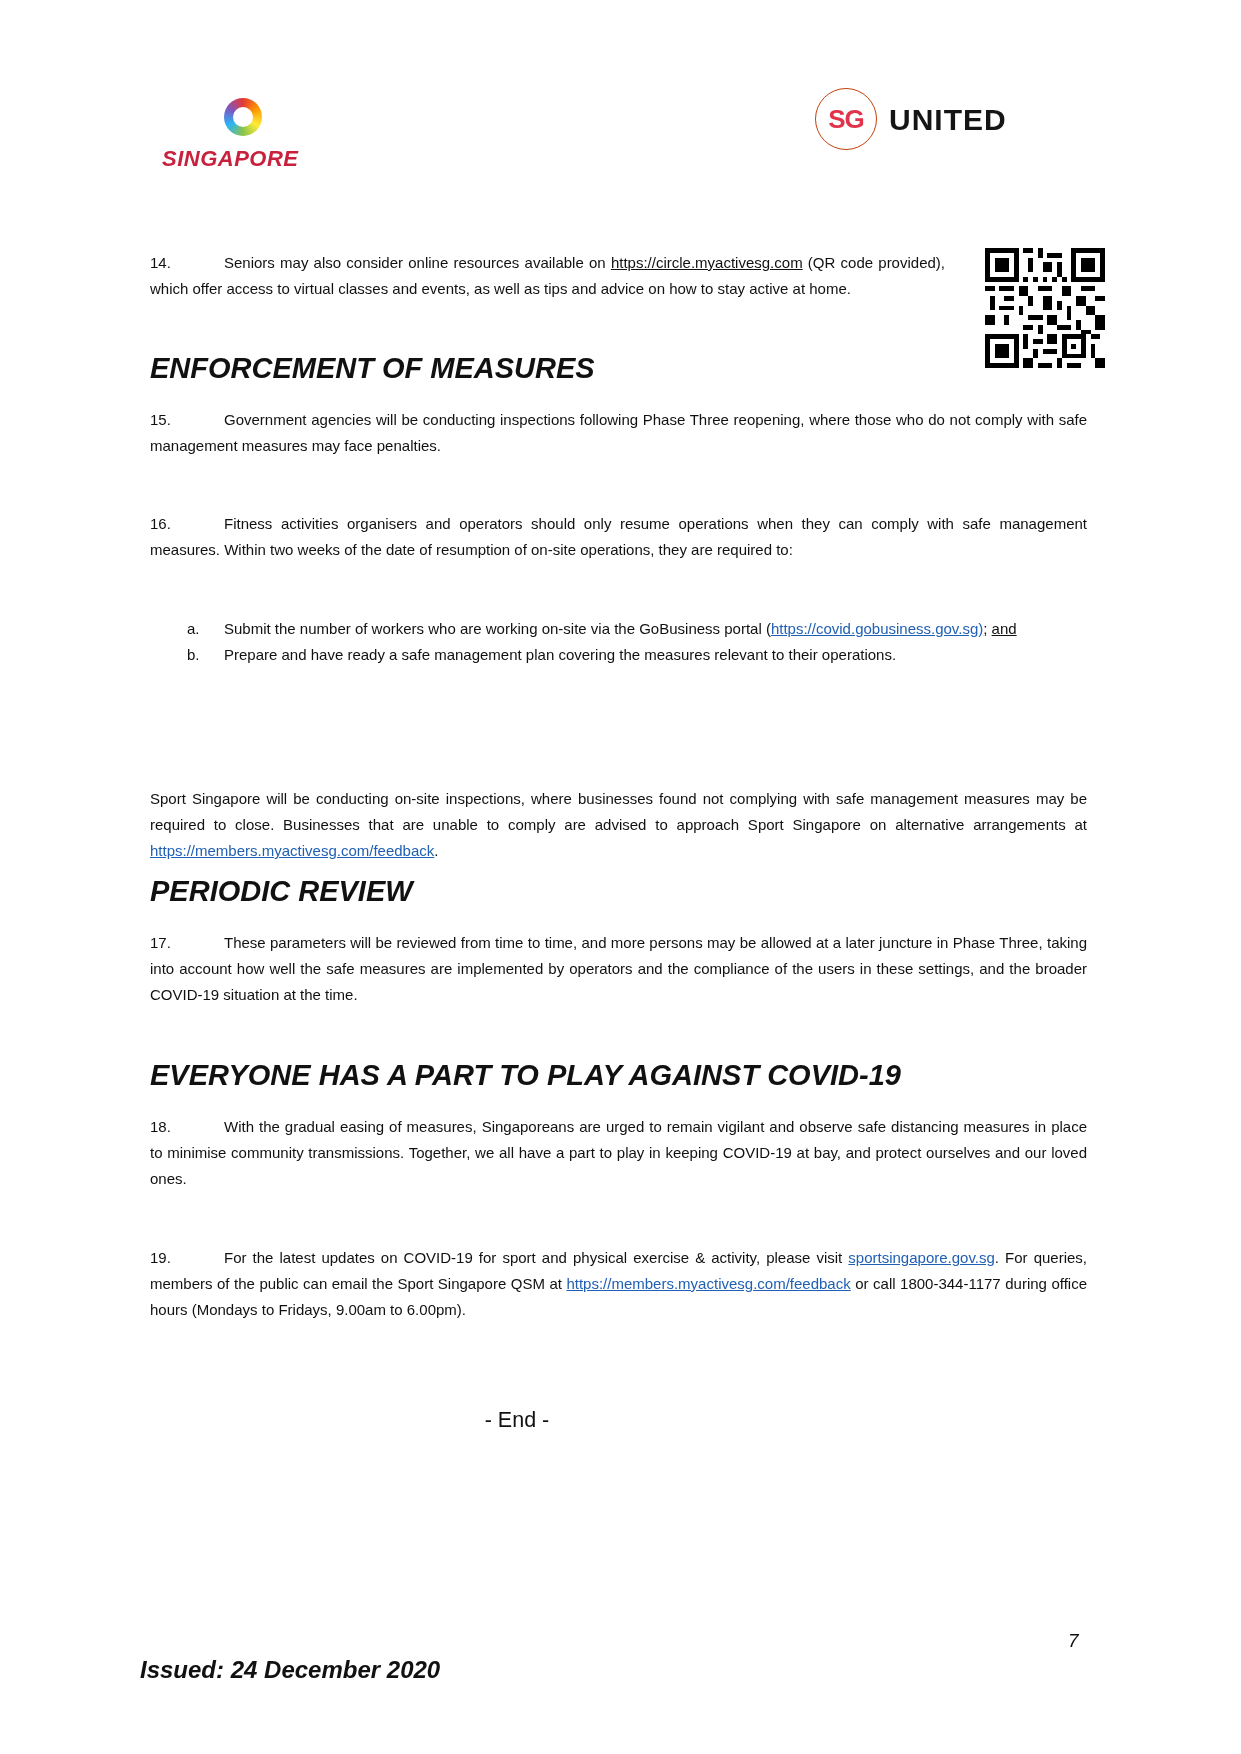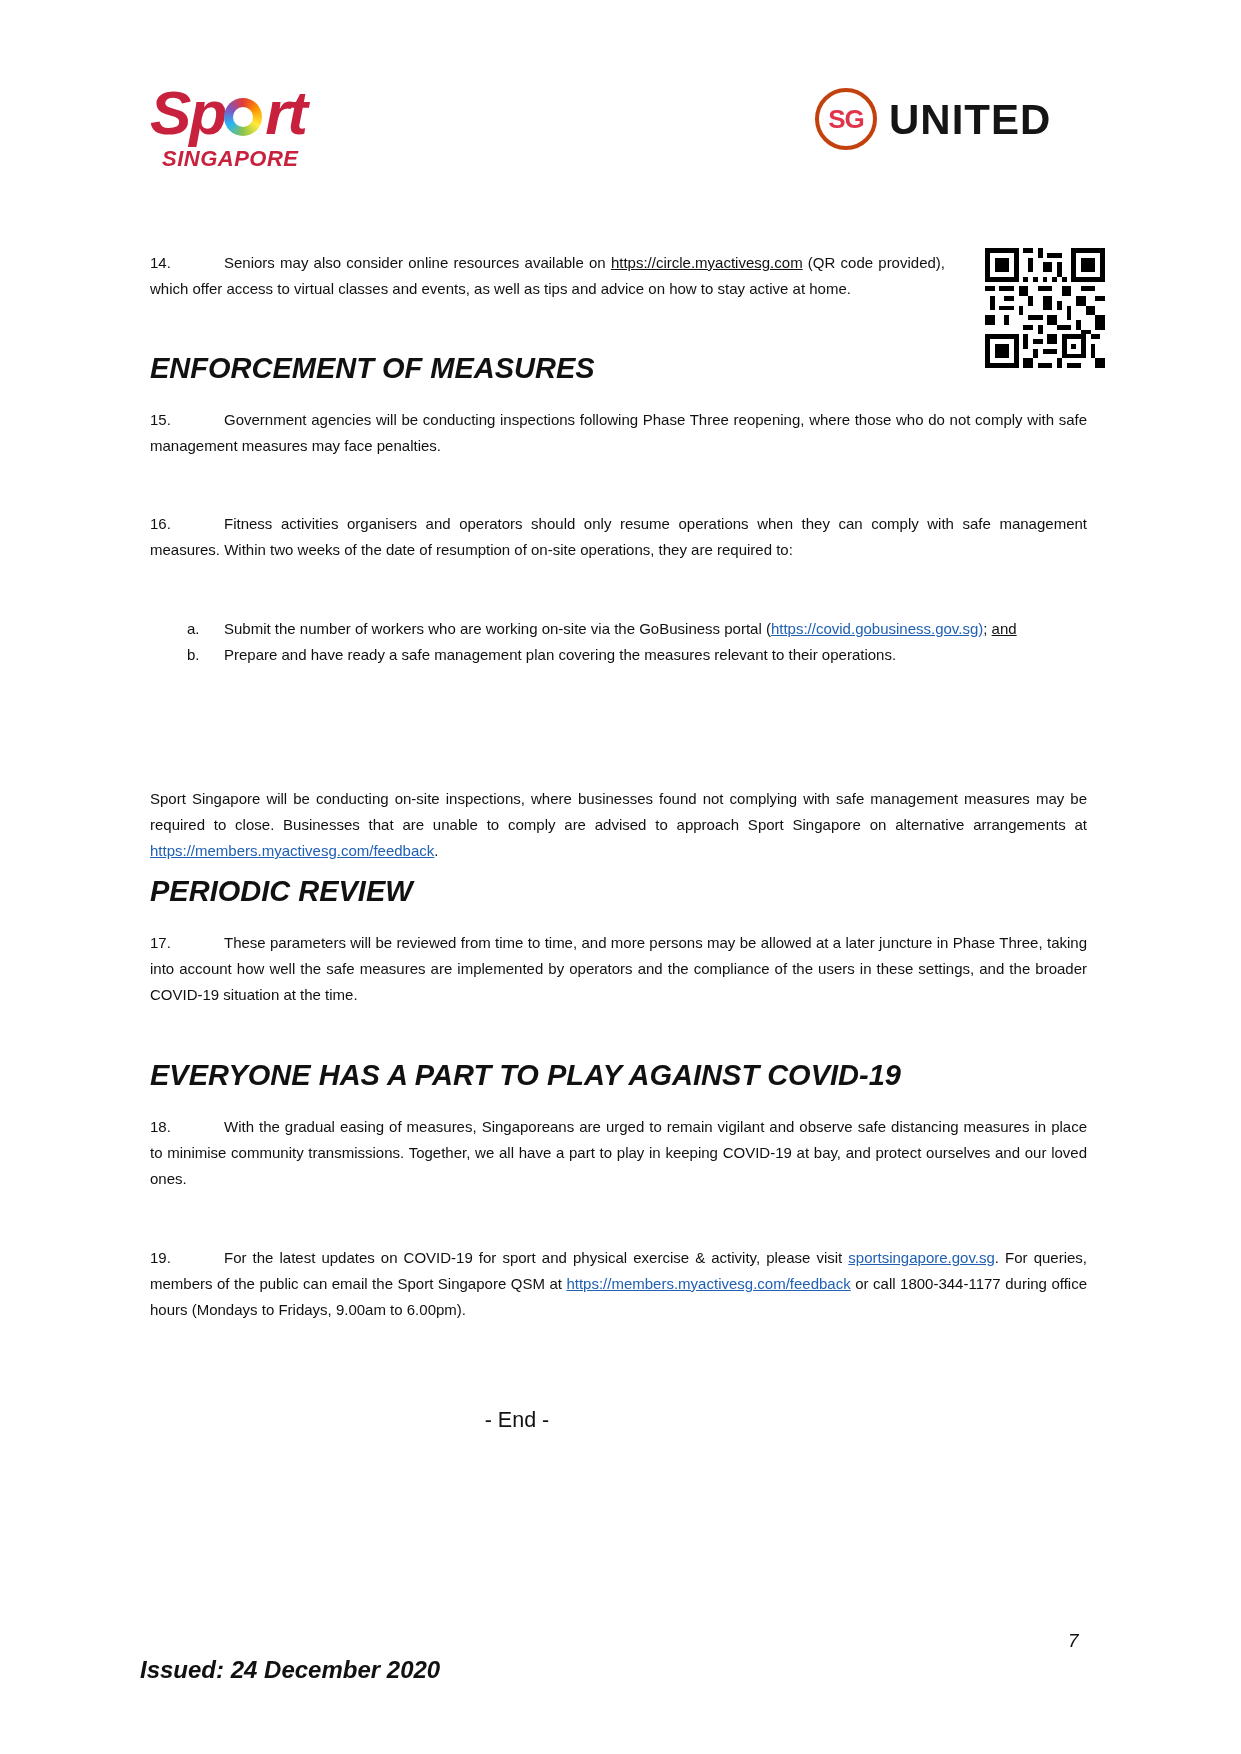--- a/index.html
+++ b/index.html
@@ -7,24 +7,24 @@
          font-family: "Liberation Sans", sans-serif; color: #111; }
   .logo-sport { position: absolute; left: 150px; top: 82px; width: 190px; height: 90px; }
   .sport-word { position: absolute; left: 0; top: 0; font-family: "Liberation Sans", sans-serif;
                 font-weight: bold; font-style: italic; font-size: 62px; color: #c8213d; letter-spacing: -2px; line-height: 62px; }
   .sport-ring { position: absolute; left: 74px; top: 16px; width: 38px; height: 38px; border-radius: 50%;
                 background: conic-gradient(#e53935, #ff9800, #ffeb3b, #8bc34a, #29b6f6, #7e57c2, #e53935); }
   .sport-ring::after { content: ""; position: absolute; left: 9px; top: 9px; width: 20px; height: 20px; border-radius: 50%; background: #fff; }
   .sport-sub { position: absolute; left: 12px; top: 64px; font-style: italic; font-weight: bold; font-size: 22px; color: #c8213d; letter-spacing: 0.5px; }
 
   .logo-sg { position: absolute; left: 815px; top: 88px; width: 280px; height: 70px; }
-  .sg-circle { position: absolute; left: 0; top: 0; width: 62px; height: 62px; border: 4px solid #c2410c; border-radius: 50%;
+  .sg-circle { position: absolute; left: 0; top: 0; width: 62px; height: 62px; border: 1px solid #c2410c; border-radius: 50%;
                box-sizing: border-box; display: flex; align-items: center; justify-content: center;
                color: #e0344a; font-weight: bold; font-size: 26px; letter-spacing: -1px; }
-  .sg-word { position: absolute; left: 74px; top: 8px; font-weight: bold; font-size: 42px; color: #151515; letter-spacing: 1px; line-height: 48px; }
+  .sg-word { position: absolute; left: 74px; top: 8px; font-weight: bold; font-size: 30px; color: #151515; letter-spacing: 1px; line-height: 48px; }
 
   .content { position: absolute; left: 150px; width: 937px; font-size: 15px; line-height: 26px; }
   p { margin: 0; text-align: justify; }
   .num { display: inline-block; width: 74px; }
   .heading { font-weight: bold; font-style: italic; font-size: 29px; }
   a.link { color: #1f5fb4; text-decoration: underline; }
   a.plain { color: #111; text-decoration: underline; }
   .sub-list { margin: 0; padding: 0; list-style: none; }
   .sub-list li { position: relative; padding-left: 74px; text-align: justify; }
   .sub-list .marker { position: absolute; left: 37px; top: 0; }
@@ -32,21 +32,20 @@
   .qr { position: absolute; left: 985px; top: 248px; width: 120px; height: 120px; }
 
   .end { position: absolute; left: 0; width: 1034px; top: 1408px; text-align: center; font-size: 21.5px; }
   .pagenum { position: absolute; left: 1068px; top: 1630px; font-size: 19px; font-style: italic; }
   .issued { position: absolute; left: 140px; top: 1656px; font-size: 24px; font-style: italic; font-weight: bold; }
 </style>
 </head>
 <body>
 
 <div class="logo-sport">
-  <div class="sport-word"><span>Sp</span><span style="display:inline-block;width:40px;"></span><span>rt</span></div>
   <div class="sport-ring"></div>
   <div class="sport-sub">SINGAPORE</div>
 </div>
 
 <div class="logo-sg">
   <div class="sg-circle">SG</div>
   <div class="sg-word">UNITED</div>
 </div>
 
 <svg class="qr" viewBox="0 0 25 25" shape-rendering="crispEdges">

